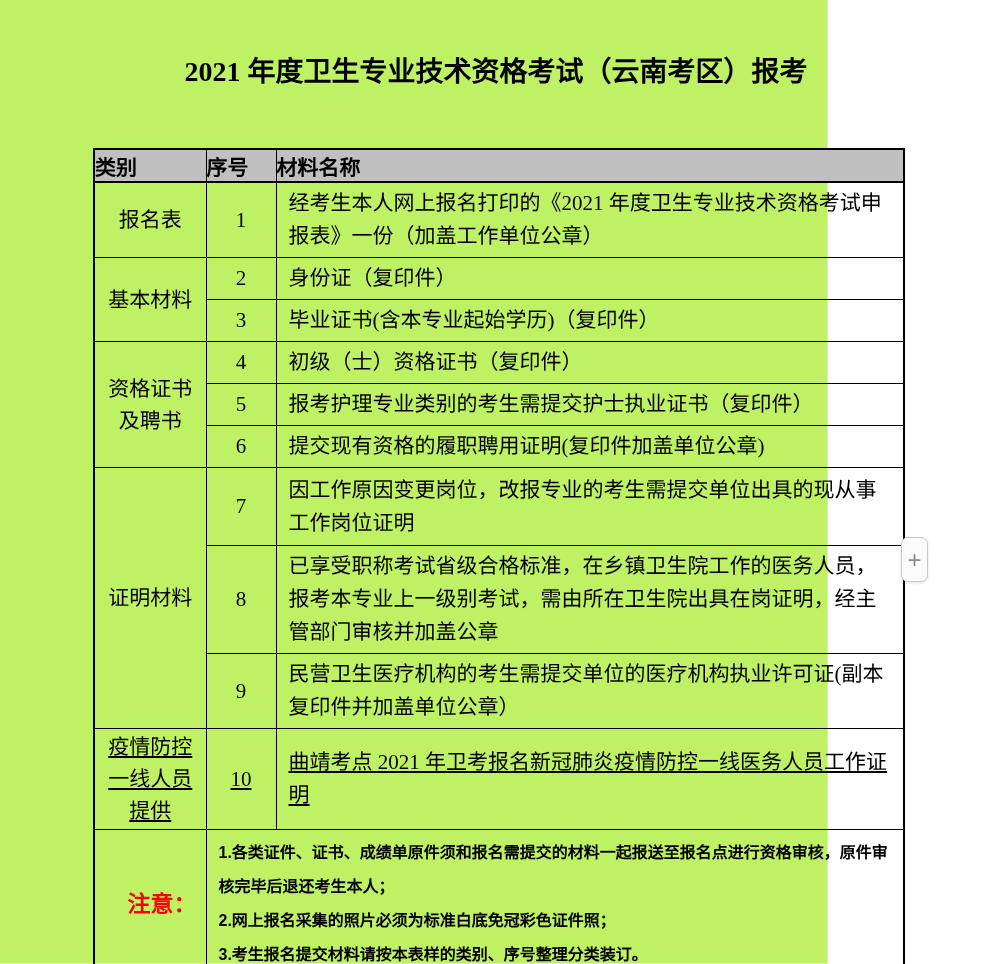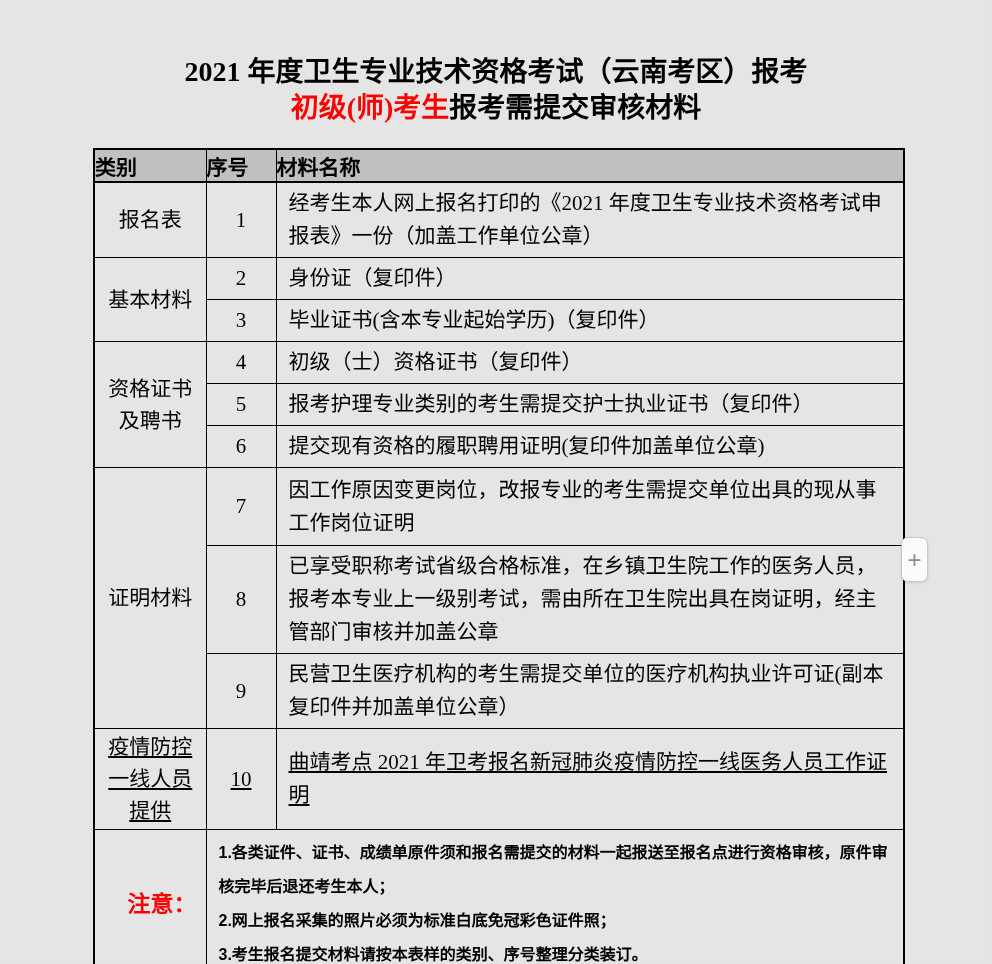--- a/index.html
+++ b/index.html
@@ -13,22 +13,22 @@
   *{margin:0;padding:0;box-sizing:border-box;}
   html,body{background:#ffffff;}
   body{
     width:992px;height:964px;
     font-family:"Liberation Serif","DejaVu Serif",serif;
     color:#000;
     overflow:hidden;
   }
   .page{
     position:relative;
-    width:992px;height:964px;
-    background:#e5e5e5;
+    width:828px;height:964px;
+    background:#bef264;
     border-right:1px solid var(--page-edge);
     border-bottom:1px solid var(--page-edge);
   }
   
   .title-block{
     position:absolute;top:54px;left:0;width:992px;
     text-align:center;
     font-weight:bold;
     font-size:28px;
     line-height:36px;
@@ -113,21 +113,20 @@
     cursor:pointer;
   }
 </style>
 </head>
 <body>
 
 <div class="page">
 
   <div class="title-block">
     <div>2021 年度卫生专业技术资格考试（云南考区）报考</div>
-    <div><span class="title-red">初级(师)考生</span><span>报考需提交审核材料</span></div>
   </div>
 
   <table class="materials">
     <colgroup>
         <col class="c-cat">
         <col class="c-num">
         <col class="c-mat">
       </colgroup>
     <thead>
       <tr>

